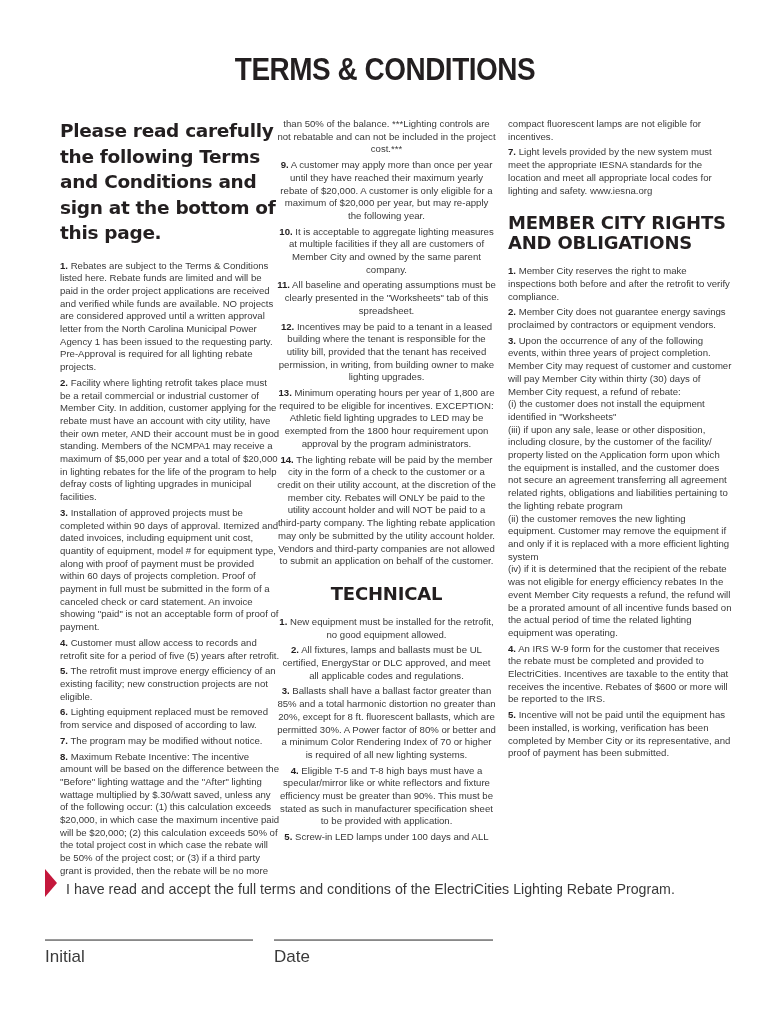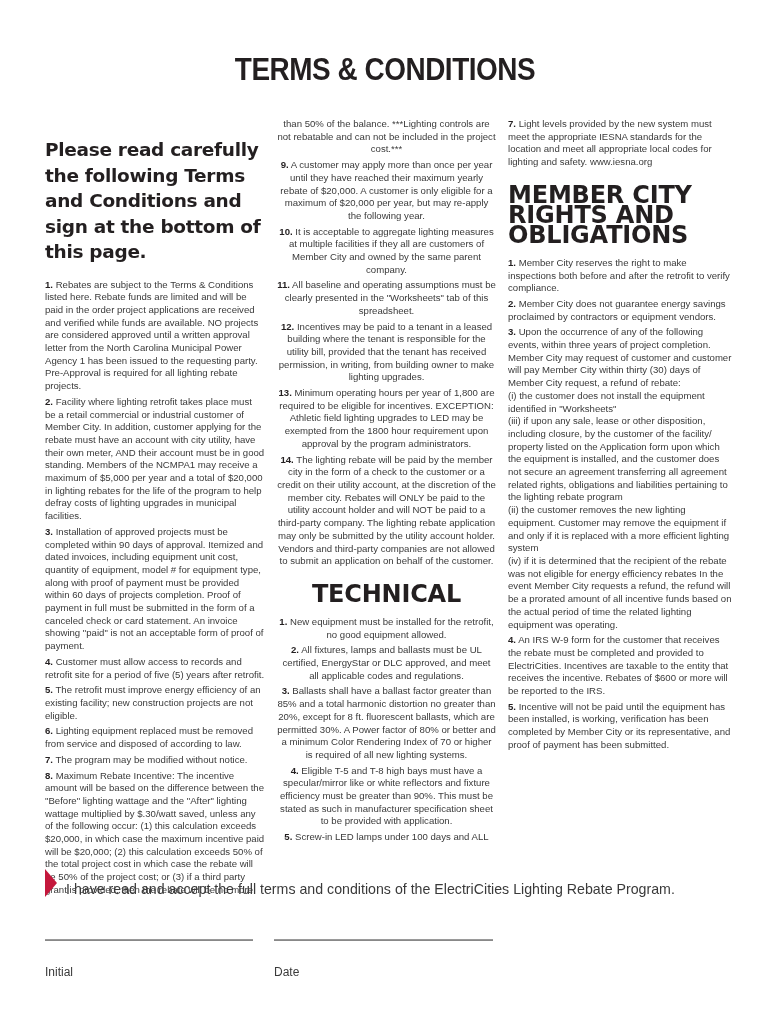--- a/index.html
+++ b/index.html
@@ -1,32 +1,32 @@
 <!DOCTYPE html>
 <html><head>
 <meta charset="utf-8">
 <style>
   html, body { margin: 0; padding: 0; background: #ffffff; }
   body { width: 770px; height: 1024px; position: relative; overflow: hidden; color: #2b2b2b; font-family: "Liberation Sans", sans-serif; }
   .title { position: absolute; top: 52px; left: 0; width: 770px; text-align: center; font-family: "Liberation Sans", sans-serif; font-weight: bold; font-size: 31px; letter-spacing: -0.5px; color: #231f20; transform: scaleX(0.9); transform-origin: center; }
   .col { position: absolute; top: 118px; font-size: 9.6px; line-height: 12.7px; color: #3a3a3a; }
-  .col1 { left: 45px; width: 220px; margin-top: 19px; }
+  .col1 { left: 60px; width: 220px; }
   .col2 { left: 277px; width: 219px; text-align: center; }
   .col3 { left: 508px; width: 226px; }
   .intro { font-family: "DejaVu Sans", sans-serif; font-weight: bold; font-size: 18.5px; line-height: 25.5px; color: #231f20; margin: 0 0 14px 0; letter-spacing: -0.3px; }
-  .section-heading { font-family: "DejaVu Sans", sans-serif; font-weight: bold; font-size: 24px; line-height: 20px; color: #231f20; margin: 16px 0 12px 0; letter-spacing: -0.2px; }
+  .section-heading { font-family: "DejaVu Sans", sans-serif; font-weight: bold; font-size: 18px; line-height: 20px; color: #231f20; margin: 16px 0 12px 0; letter-spacing: -0.2px; }
   .para { margin: 0 0 3px 0; }
   .num { font-weight: bold; color: #231f20; }
   .sub { display: block; }
   .accept { position: absolute; top: 869px; left: 45px; display: flex; align-items: flex-end; }
   .arrow { width: 0; height: 0; border-top: 14px solid transparent; border-bottom: 14px solid transparent; border-left: 12px solid #c4183c; margin-right: 9px; }
   .accept-text { font-size: 14.2px; color: #3a3a3a; }
   .sig { position: absolute; top: 939px; }
   .sig-line { height: 1px; background: #888888; border-top: 1px solid #9a9a9a; }
-  .sig-label { font-size: 12px; color: #3a3a3a; margin-top: 24px; }
+  .sig-label { font-size: 17px; color: #3a3a3a; margin-top: 6px; }
   .sig1 { left: 45px; width: 208px; }
   .sig2 { left: 274px; width: 219px; }
 </style>
 </head>
 <body>
 
 <div class="title">TERMS &amp; CONDITIONS</div>
 
 <div class="col col1">
   <div class="intro">Please read carefully the following Terms and Conditions and sign at the bottom of this page.</div>
@@ -51,20 +51,21 @@
 
   <div class="section-heading">TECHNICAL</div>
   <p class="para"><span class="num">1.</span><span> New equipment must be installed for the retrofit, no good equipment allowed.</span></p>
   <p class="para"><span class="num">2.</span><span> All fixtures, lamps and ballasts must be UL certified, EnergyStar or DLC approved, and meet all applicable codes and regulations.</span></p>
   <p class="para"><span class="num">3.</span><span> Ballasts shall have a ballast factor greater than 85% and a total harmonic distortion no greater than 20%, except for 8 ft. fluorescent ballasts, which are permitted 30%. A Power factor of 80% or better and a minimum Color Rendering Index of 70 or higher is required of all new lighting systems.</span></p>
   <p class="para"><span class="num">4.</span><span> Eligible T-5 and T-8 high bays must have a specular/mirror like or white reflectors and fixture efficiency must be greater than 90%. This must be stated as such in manufacturer specification sheet to be provided with application.</span></p>
   <p class="para"><span class="num">5.</span><span id="tech5-a"> Screw-in LED lamps under 100 days and ALL</span></p>
 </div>
 
 <div class="col col3">
+  <p class="para"><span id="tech5-b">compact fluorescent lamps are not eligible for incentives.</span></p>
   <p class="para"><span class="num">7.</span><span> Light levels provided by the new system must meet the appropriate IESNA standards for the location and meet all appropriate local codes for lighting and safety. www.iesna.org</span></p>
 
   <div class="section-heading">MEMBER CITY RIGHTS AND OBLIGATIONS</div>
   <p class="para"><span class="num">1.</span><span> Member City reserves the right to make inspections both before and after the retrofit to verify compliance.</span></p>
   <p class="para"><span class="num">2.</span><span> Member City does not guarantee energy savings proclaimed by contractors or equipment vendors.</span></p>
   <p class="para">
     <span class="num">3.</span><span> Upon the occurrence of any of the following events, within three years of project completion. Member City may request of customer and customer will pay Member City within thirty (30) days of Member City request, a refund of rebate:</span>
     <span class="sub">(i) the customer does not install the equipment identified in "Worksheets"</span>
     <span class="sub">(iii) if upon any sale, lease or other disposition, including closure, by the customer of the facility/ property listed on the Application form upon which the equipment is installed, and the customer does not secure an agreement transferring all agreement related rights, obligations and liabilities pertaining to the lighting rebate program</span>
     <span class="sub">(ii) the customer removes the new lighting equipment. Customer may remove the equipment if and only if it is replaced with a more efficient lighting system</span>

